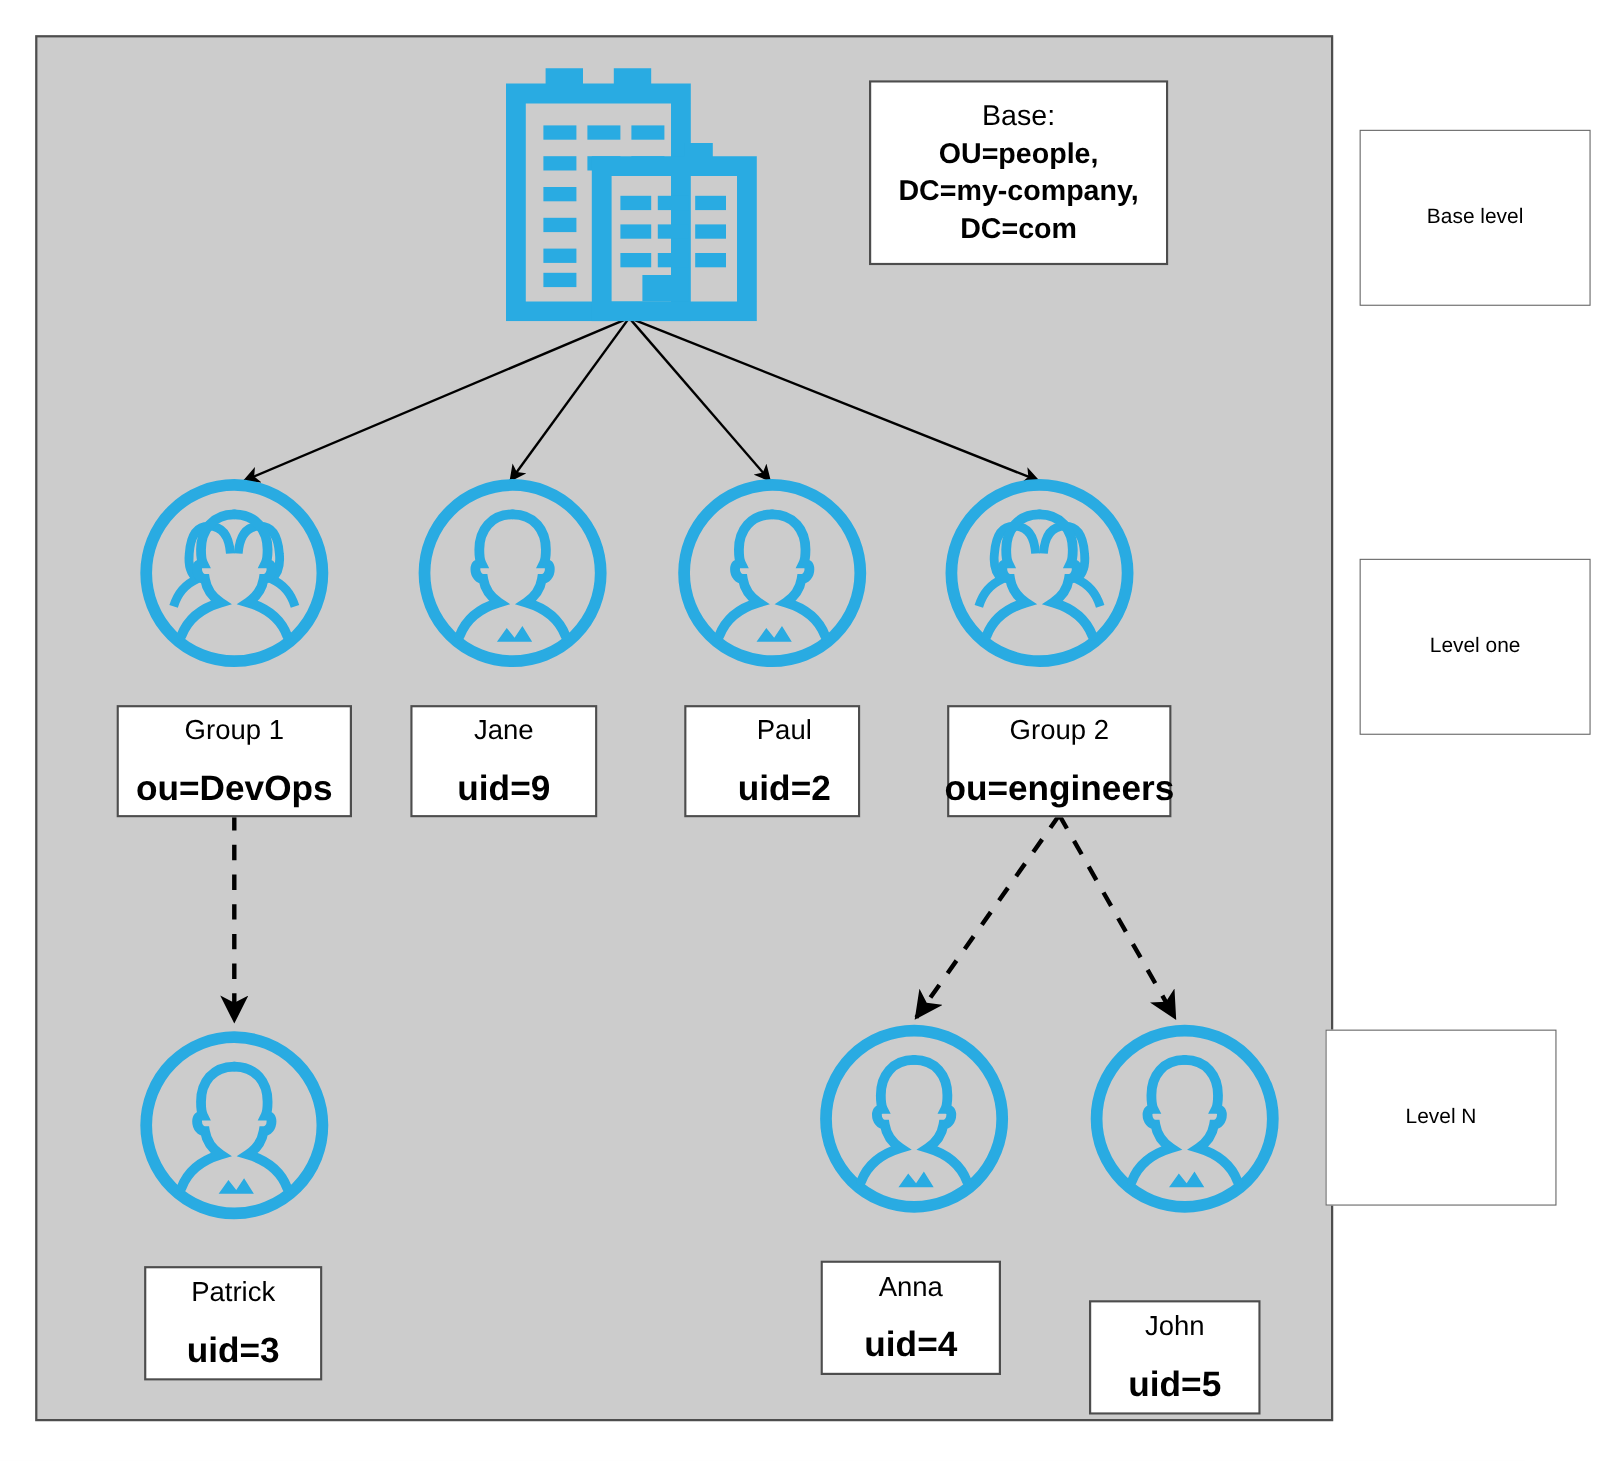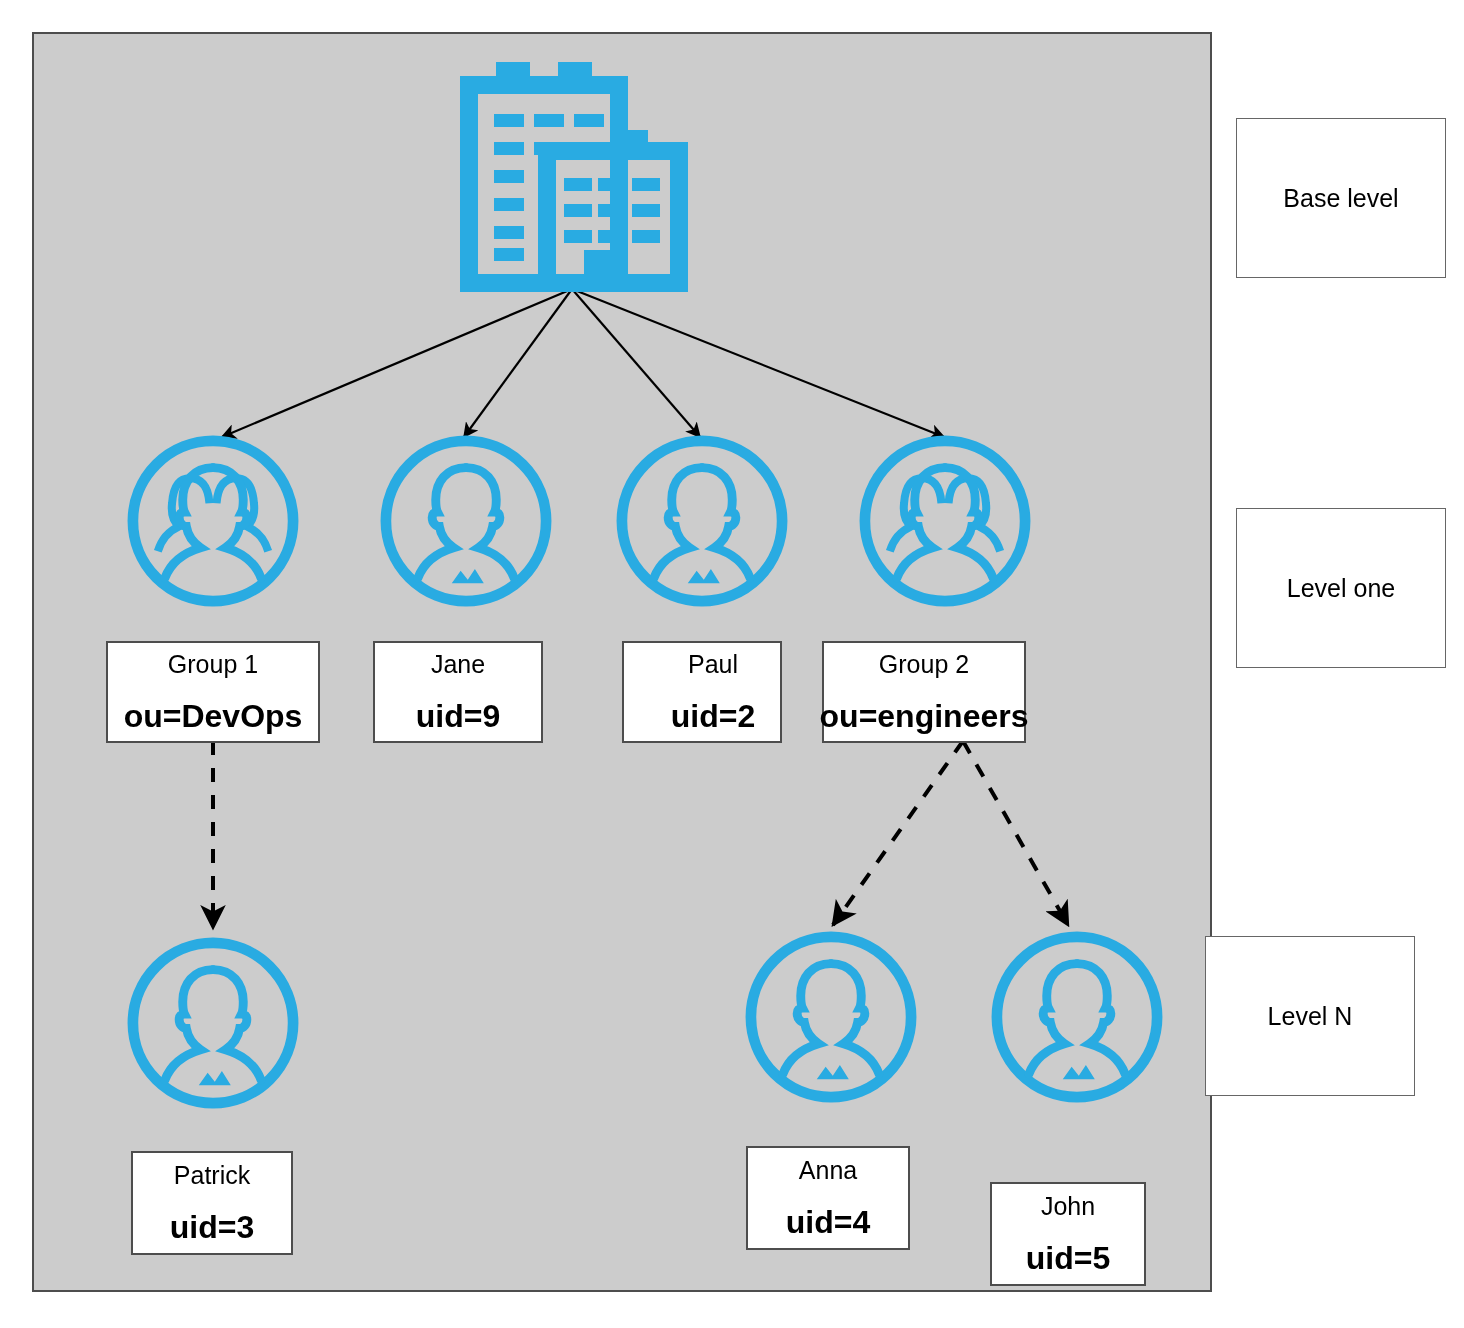--- a/index.html
+++ b/index.html
@@ -98,21 +98,21 @@
   .legend-box {
     position: absolute;
     width: 210px;
     height: 160px;
     background: #ffffff;
     border: 1.5px solid #666666;
     box-sizing: border-box;
     display: flex;
     align-items: center;
     justify-content: center;
-    font-size: 25px;
+    font-size: 19px;
     color: #000000;
   }
 
   
   .icon-node {
     position: absolute;
   }
   .icon-node svg { display: block; }
 </style>
 </head>
@@ -179,20 +179,26 @@
         <rect x="180" y="158" width="28" height="13"></rect>
         <rect x="112" y="184" width="28" height="13"></rect>
         <rect x="146" y="184" width="28" height="13"></rect>
         <rect x="180" y="184" width="28" height="13"></rect>
 
         <rect x="132" y="204" width="42" height="24"></rect>
       </g>
     </svg>
   </div>
 
+  <div id="base-box">
+    <div class="base-caption">Base:</div>
+    <div class="base-dn">OU=people,</div>
+    <div class="base-dn">DC=my-company,</div>
+    <div class="base-dn">DC=com</div>
+  </div>
 
   <div class="icon-node" style="left:124px; top:432px;">
     <svg width="178" height="178" viewBox="0 0 100 100" xmlns="http://www.w3.org/2000/svg">
       <g fill="none" stroke="#29abe2">
         <circle cx="50" cy="50" r="45" stroke-width="6"></circle>
         <path d="M24 38 q-1 -14 -11 -14 q-9 0 -10 14 q-1 9 4 13
                  q-9 4 -12 14" stroke-width="4.5" transform="translate(24,2)"></path>
         <path d="M76 38 q1 -14 11 -14 q9 0 10 14 q1 9 -4 13
                  q9 4 12 14" stroke-width="4.5" transform="translate(-24,2)"></path>
         <path d="M50 20 c-11 0 -17 8 -17 18 c0 3 0 5 1 7
@@ -261,21 +267,21 @@
   <div class="node-box" style="left:373px; top:641px; width:170px; height:102px;">
     <div class="line-top">Jane</div>
     <div class="line-bottom">uid=9</div>
   </div>
 
   <div class="node-box" style="left:622px; top:641px; width:160px; height:102px;padding-left:22px;">
     <div class="line-top">Paul</div>
     <div class="line-bottom">uid=2</div>
   </div>
 
-  <div class="node-box" style="left:822px; top:641px; width:204px; height:102px;">
+  <div class="node-box" style="left:861px; top:641px; width:204px; height:102px;">
     <div class="line-top">Group 2</div>
     <div class="line-bottom">ou=engineers</div>
   </div>
 
   <div class="icon-node" style="left:124px; top:934px;">
     <svg width="178" height="178" viewBox="0 0 100 100" xmlns="http://www.w3.org/2000/svg">
       <g fill="none" stroke="#29abe2">
         <circle cx="50" cy="50" r="45" stroke-width="6"></circle>
         <path d="M50 20 c-11 0 -17 8 -17 18 c0 3 0 5 1 7
                  c-2 0 -3 1 -3 3 c0 3 2 5 4 5

